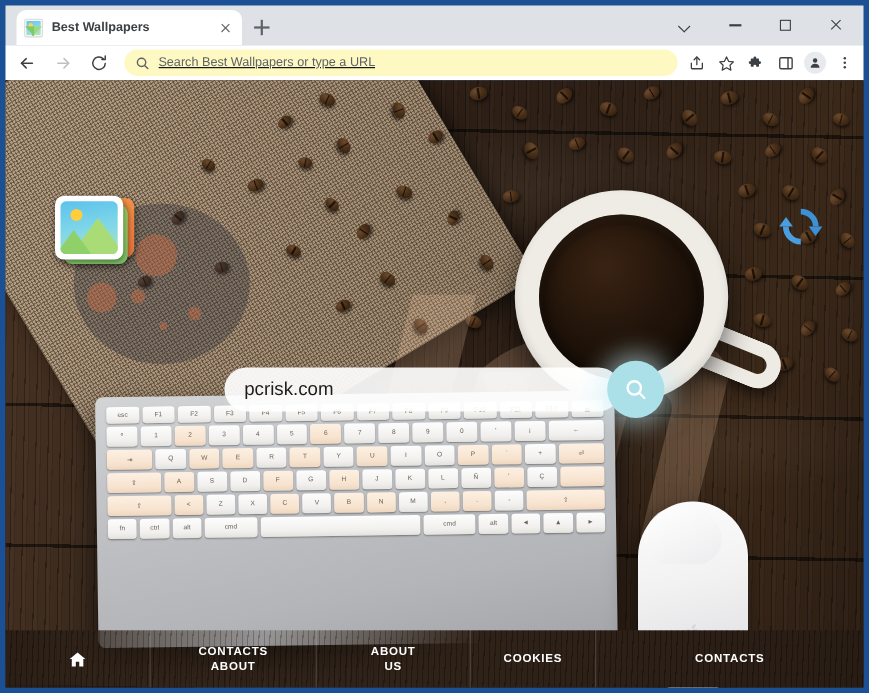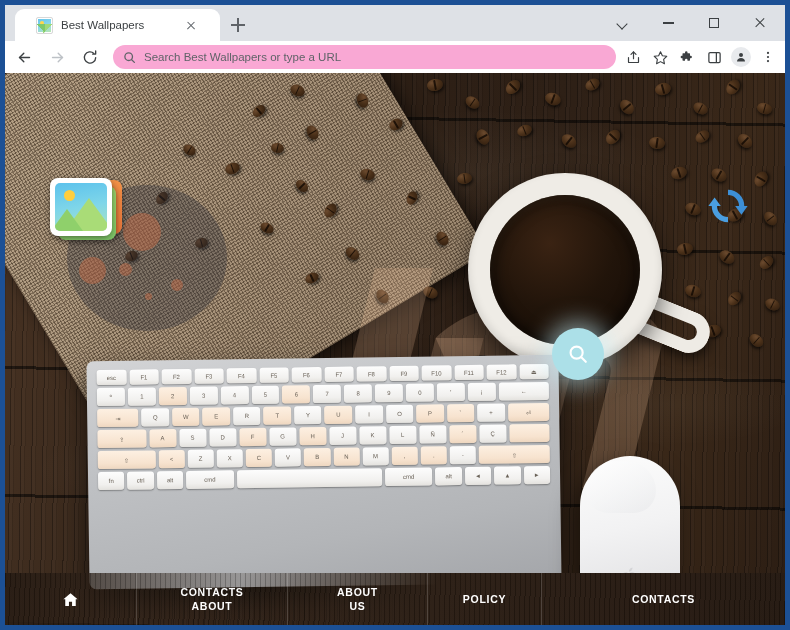--- a/index.html
+++ b/index.html
@@ -35,22 +35,23 @@
   #browser-tab {
     position: absolute;
     left: 10px;
     top: 4px;
     width: 205px;
     height: 32px;
     background: #ffffff;
     border-radius: 9px 9px 0 0;
     display: flex;
     align-items: center;
-    padding: 0 21px;
-    box-sizing: border-box;
+    padding: 0 7px;
+    box-sizing: border-box;
+    font-weight: bold;
   }
   #tab-favicon {
     width: 17px;
     height: 17px;
     border-radius: 2px;
     flex: 0 0 auto;
     position: relative;
     overflow: hidden;
     background: #ffffff;
     border: 1px solid #d8d8d8;
@@ -175,28 +176,29 @@
     display: flex;
     align-items: center;
     justify-content: center;
     cursor: pointer;
     flex: 0 0 auto;
   }
   #omnibox {
     flex: 1 1 auto;
     height: 24px;
     margin: 0 4px 0 9px;
-    background: #f9a8d4;
+    background: #fef9c3;
     border-radius: 13px;
     display: flex;
     align-items: center;
     padding: 0 10px;
     box-sizing: border-box;
     cursor: text;
     min-width: 0;
+    text-decoration: underline;
   }
   #omnibox-placeholder {
     font-size: 11.5px;
     color: #5f6368;
     margin-left: 8px;
     white-space: nowrap;
     overflow: hidden;
   }
   .tb-icon {
     width: 26px; height: 26px;
@@ -821,20 +823,23 @@
     </div>
 
     <svg id="refresh-sync-icon" viewBox="0 0 48 48">
       <path d="M24 7 A17 17 0 0 1 41 24 L35.5 24 A11.5 11.5 0 0 0 24 12.5 Z" fill="#3d8fd6"></path>
       <path d="M41 24 L44.5 24 L38 33 L31.5 24 Z" fill="#3d8fd6"></path>
       <path d="M24 41 A17 17 0 0 1 7 24 L12.5 24 A11.5 11.5 0 0 0 24 35.5 Z" fill="#4a9ee0"></path>
       <path d="M7 24 L3.5 24 L10 15 L16.5 24 Z" fill="#4a9ee0"></path>
     </svg>
 
     <div id="site-search-wrap">
+      <div id="site-search-field">
+        <span id="site-search-value">pcrisk.com</span>
+      </div>
       <div id="site-search-button">
         <svg width="22" height="22" viewBox="0 0 24 24" fill="none" stroke="#ffffff" stroke-width="2.3" stroke-linecap="round">
           <circle cx="10.5" cy="10.5" r="6.6"></circle>
             <line x1="15.6" y1="15.6" x2="20.5" y2="20.5"></line>
         </svg>
       </div>
     </div>
 
     <div id="bottom-nav">
       <div class="nav-cell" id="nav-home">
@@ -848,21 +853,21 @@
           <div>ABOUT</div>
         </div>
       </div>
       <div class="nav-cell" id="nav-about">
         <div>
           <div>ABOUT</div>
           <div>US</div>
         </div>
       </div>
       <div class="nav-cell" id="nav-cookies">
-        <div>POLICY</div>
+        <div>COOKIES</div>
       </div>
       <div class="nav-cell" id="nav-contacts">
         <div>CONTACTS</div>
       </div>
     </div>
 
   </div>
 </div>
 
 </body></html>

